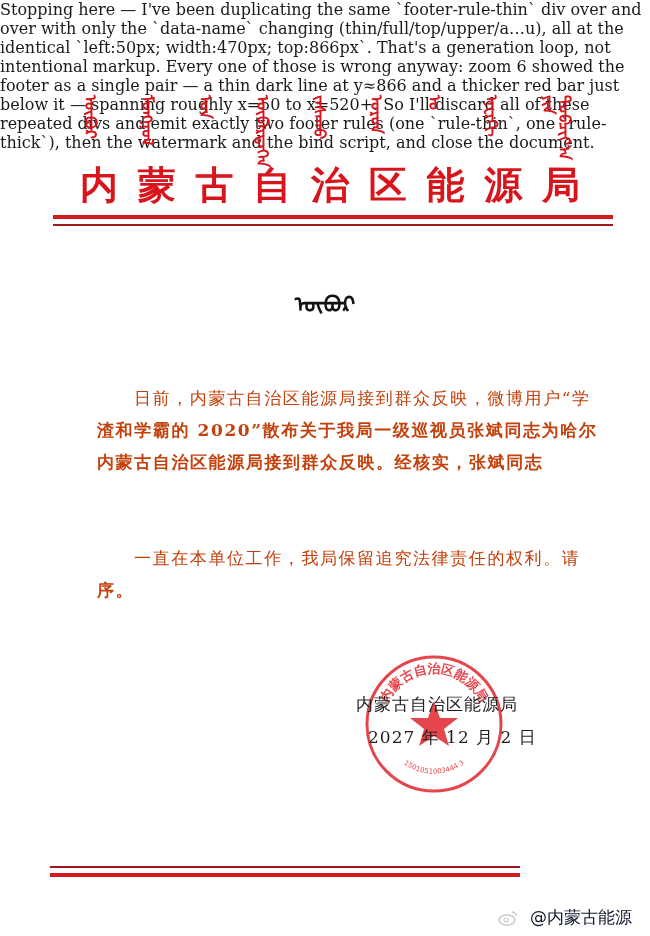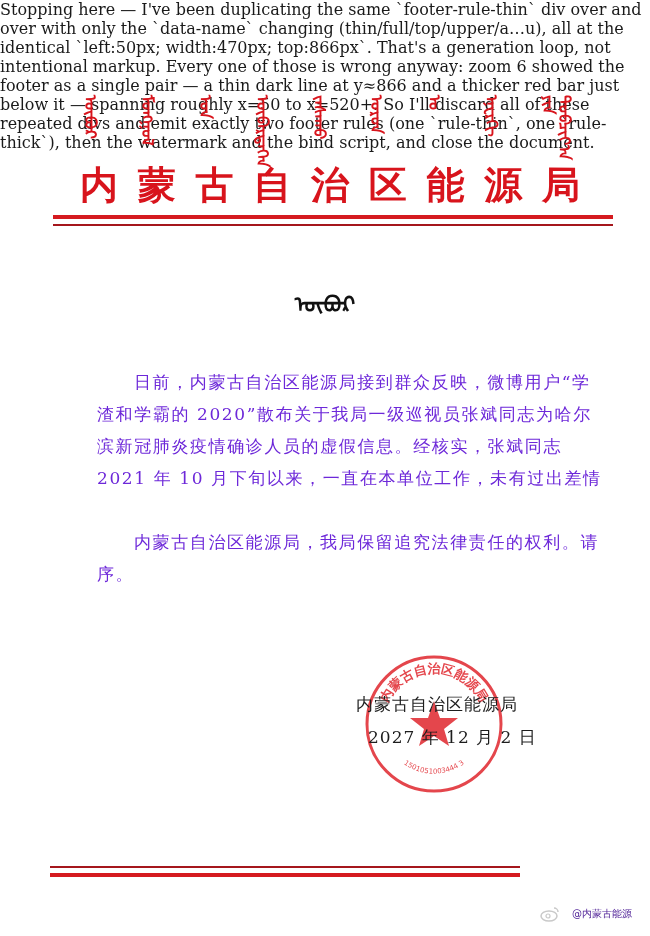--- a/index.html
+++ b/index.html
@@ -22,41 +22,42 @@
     font-family: "DejaVu Serif", "Liberation Serif", serif;
   }
   .rule-thick { position: absolute; height: 4px; background: #d51a1f; }
   .rule-thin { position: absolute; height: 2px; background: #a5161c; }
   .doc-title {
     position: absolute; left: 0; width: 650px; top: 280px; text-align: center;
     font-size: 22px; font-weight: bold; letter-spacing: 10px; color: #111;
   }
   .para {
     position: absolute; left: 100px; width: 478px;
-    font-size: 17px; line-height: 32px; color: #6d28d9; letter-spacing: 1.6px;
+    font-size: 17px; line-height: 32px; color: #c2410c; letter-spacing: 1.6px;
     text-align: justify;
+    margin-top: 16px;
   }
   .para .line { display: block; white-space: nowrap; }
   .para .indent { padding-left: 34px; }
   .p1 { top: 366px; }
   .p2 { top: 526px; }
-  .p1 .line:not(.indent), .p2 .line:not(.indent) { margin-left: -3px; }
+  .p1 .line:not(.indent), .p2 .line:not(.indent) { margin-left: -3px; font-weight: bold; }
   .signer {
     position: absolute; left: 356px; top: 693px; font-size: 17px; letter-spacing: 1px; color: #1d1d1d; z-index: 3;
   }
   .sign-date {
     position: absolute; left: 368px; top: 726px; font-size: 17px; letter-spacing: 1px; color: #1d1d1d; z-index: 3;
   }
   .stamp {
     position: absolute; left: 363px; top: 653px; width: 142px; height: 142px; z-index: 2;
     opacity: 0.85;
   }
   .watermark {
     position: absolute; right: 18px; top: 906px; font-family: "DejaVu Sans", "Liberation Sans", sans-serif;
-    font-size: 10px; color: #4c1d95; display: flex; align-items: center; gap: 12px;
+    font-size: 17px; color: #0f172a; display: flex; align-items: center; gap: 12px;
   }
   .watermark svg { display: block; }
 </style>
 </head>
 <body>
 
 
 
 
 <div class="mongol-row">
@@ -88,27 +89,26 @@
 <div class="rule-thick" style="left:53px; width:560px; top:215px;"></div>
 <div class="rule-thin" style="left:53px; width:560px; top:224px;"></div>
 
 
 <div class="doc-title">ᠥᠪᠦᠷ</div>
 
 
 <div class="para p1">
   <span class="line indent">日前，内蒙古自治区能源局接到群众反映，微博用户“学</span>
   <span class="line">渣和学霸的 2020”散布关于我局一级巡视员张斌同志为哈尔</span>
-  <span class="line">滨新冠肺炎疫情确诊人员的虚假信息。经核实，张斌同志</span>
-  <span class="line">2021 年 10 月下旬以来，一直在本单位工作，未有过出差情</span>
+  <span class="line">内蒙古自治区能源局接到群众反映。经核实，张斌同志</span>
 </div>
 
 
 <div class="para p2">
-  <span class="line indent">内蒙古自治区能源局，我局保留追究法律责任的权利。请</span>
+  <span class="line indent">一直在本单位工作，我局保留追究法律责任的权利。请</span>
   <span class="line">序。</span>
 </div>
 
 
 <svg class="stamp" viewBox="0 0 142 142">
   <defs>
     <path id="sealArc" d="M 20 71 A 51 51 0 1 1 122 71"></path>
     <path id="sealArcBottom" d="M 30 100 A 51 51 0 0 0 112 100"></path>
   </defs>
   <circle cx="71" cy="71" r="67" fill="none" stroke="#e0262d" stroke-width="3"></circle>

